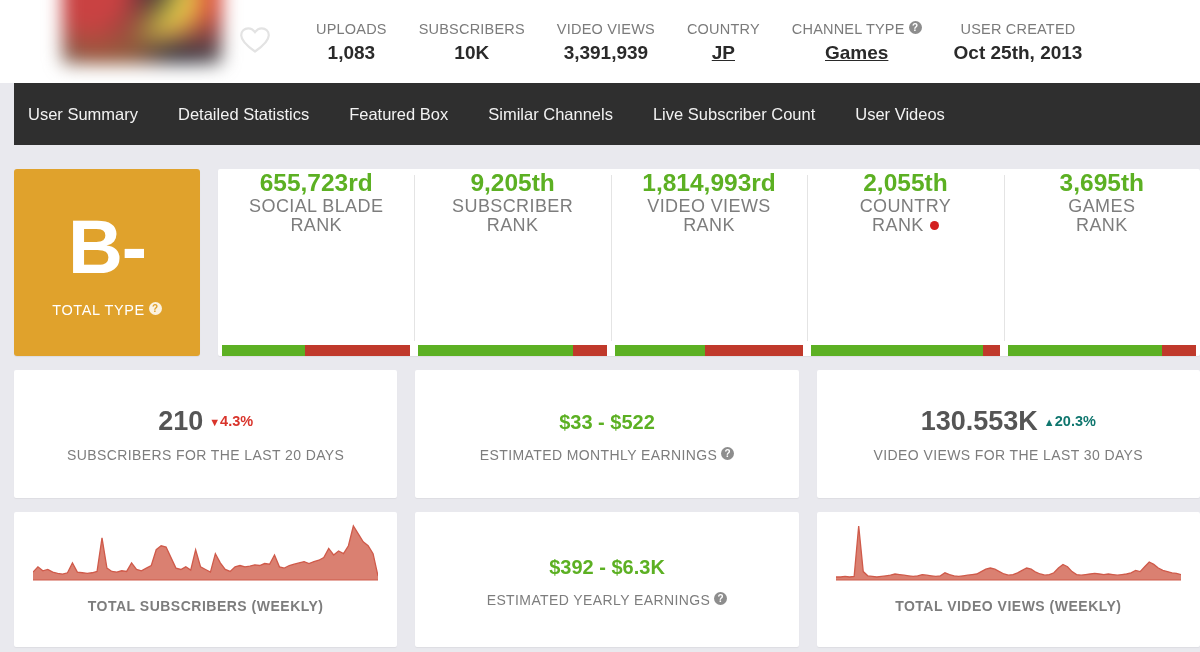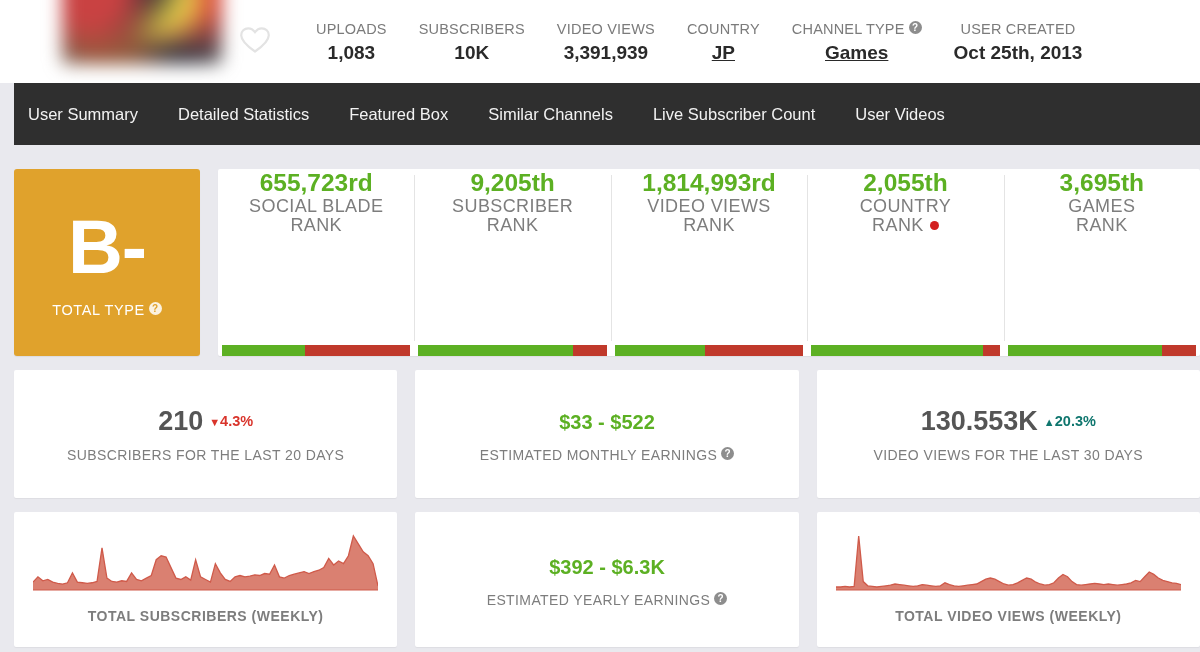--- a/index.html
+++ b/index.html
@@ -293,21 +293,21 @@
     color: #7d7d7d;
     font-size: 14px;
     letter-spacing: .4px;
     margin-top: 9px;
     white-space: nowrap;
   }
 
   
   .spark-card {
     justify-content: flex-start;
-    padding-top: 20px;
+    padding-top: 10px;
   }
 
   .spark-wrap {
     width: 345px;
     height: 62px;
   }
 
   .spark-wrap svg { display: block; width: 100%; height: 100%; }
 
   .spark-caption {

